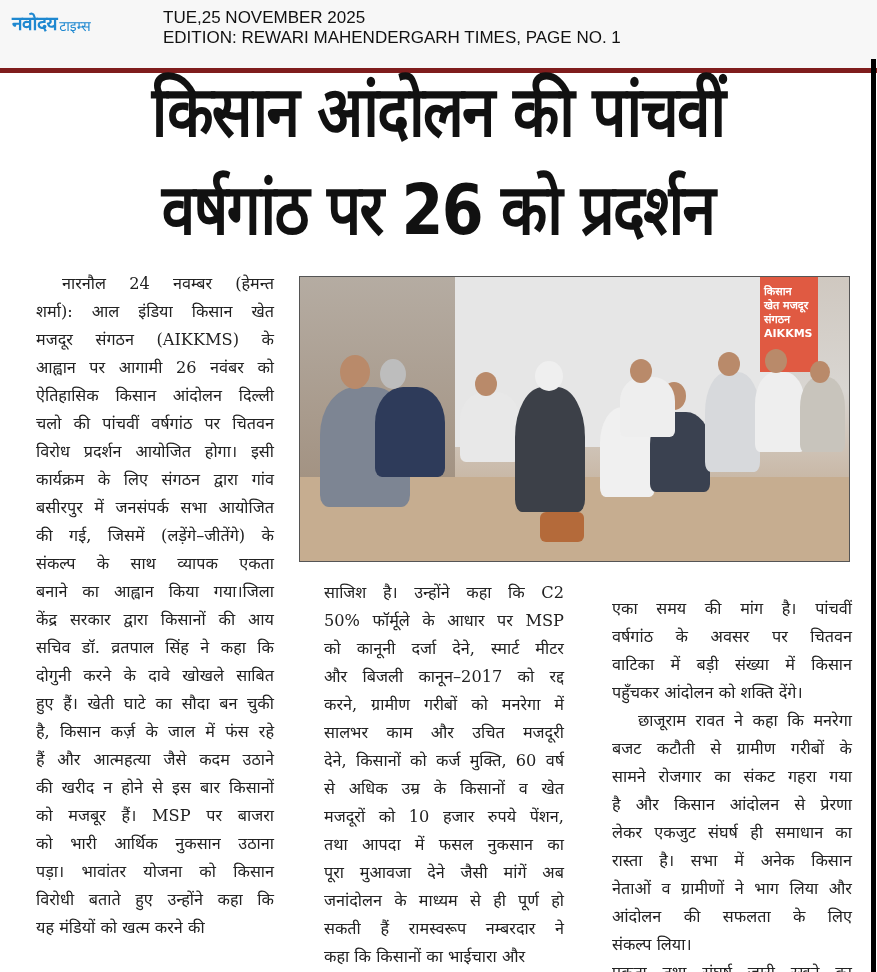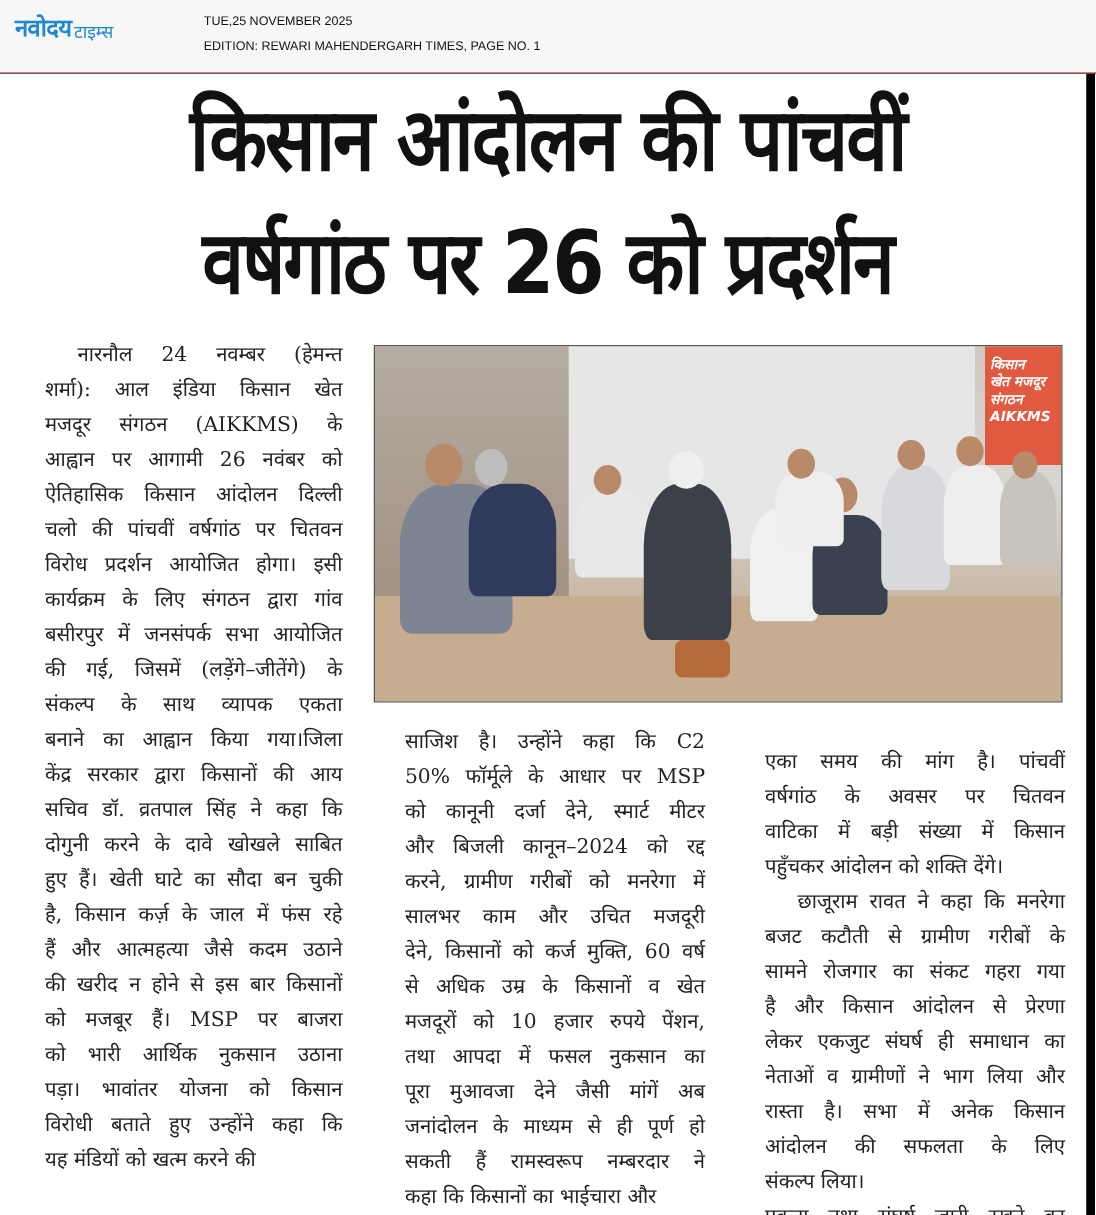--- a/index.html
+++ b/index.html
@@ -1,41 +1,41 @@
 <!DOCTYPE html>
 <html><head>
 <meta charset="utf-8">
 <style>
   * { box-sizing: border-box; margin: 0; padding: 0; }
   html, body { width: 877px; height: 972px; overflow: hidden; background: #ffffff; }
   body { position: relative; font-family: "DejaVu Sans", sans-serif; color: #1a1a1a; }
 
   .topbar {
-    position: absolute; left: 0; top: 0; width: 877px; height: 59px;
-    background: #f7f7f7; border-bottom: 1px solid #7f1d1d;
+    position: absolute; left: 0; top: 0; width: 877px; height: 73px;
+    background: #f7f7f7; border-bottom: 5px solid #7f1d1d;
   }
   .logo {
     position: absolute; left: 12px; top: 8px; height: 26px;
     display: flex; align-items: flex-end; gap: 2px;
   }
   .logo-main {
     font-family: "DejaVu Sans", sans-serif; font-weight: 900;
     font-size: 19px; color: #1e88d0; letter-spacing: -0.5px; line-height: 22px;
   }
   .logo-sub {
     font-family: "DejaVu Sans", sans-serif; font-size: 14px; color: #1e88d0; line-height: 16px;
   }
   .meta {
     position: absolute; left: 163px; top: 8px;
-    font-family: "Liberation Sans", sans-serif; font-size: 10px; line-height: 20px; color: #111;
+    font-family: "Liberation Sans", sans-serif; font-size: 17px; line-height: 20px; color: #111;
   }
 
   .page {
     position: absolute; left: 0; top: 59px; width: 876px; height: 913px;
-    border-right: 7px solid #000000;
+    border-right: 5px solid #000000;
   }
   .headline {
     position: absolute; left: 0; top: 4px; width: 876px; text-align: center;
     font-family: "DejaVu Sans", sans-serif; font-weight: 900; color: #111;
     font-size: 70px; line-height: 98px; letter-spacing: -2px;
     transform: scaleX(0.86); transform-origin: center top;
   }
 
   .col {
     position: absolute; font-family: "DejaVu Serif", serif;
@@ -50,21 +50,21 @@
   .indent { padding-left: 26px; }
 
   .photo {
     position: absolute; left: 299px; top: 217px; width: 551px; height: 286px;
     border: 1px solid #555; overflow: hidden;
     background: linear-gradient(180deg, #cfc8c0 0%, #d9d6d2 40%, #c9b9a8 70%, #c2ad96 100%);
   }
   .wall-left { position: absolute; left: 0; top: 0; width: 155px; height: 200px;
     background: linear-gradient(180deg,#b5aca2,#a39383); }
   .wall-white { position: absolute; left: 155px; top: 0; width: 325px; height: 170px; background: #e6e6e6; }
-  .banner { position: absolute; left: 488px; top: 0; width: 70px; height: 95px; background: #e05a42; font-style: italic; }
+  .banner { position: absolute; left: 460px; top: 0; width: 58px; height: 95px; background: #e05a42; }
   .banner-text { position: absolute; left: 4px; top: 8px; color: #fff; font-size: 11px; line-height: 14px; font-weight: bold; }
   .ground { position: absolute; left: 0; top: 200px; width: 551px; height: 86px; background: #c6ad90; }
   .person { position: absolute; border-radius: 40% 40% 10% 10%; }
   .head { position: absolute; border-radius: 50%; background: #b98a6a; }
 </style>
 </head>
 <body>
 
 <div class="topbar">
   <div class="logo">
@@ -142,21 +142,21 @@
     <div class="head" style="left:465px;top:72px;width:22px;height:24px;"></div>
     <div class="person" style="left:500px;top:100px;width:45px;height:75px;background:#c8c4bc;"></div>
     <div class="head" style="left:510px;top:84px;width:20px;height:22px;"></div>
     <div style="position:absolute;left:240px;top:235px;width:44px;height:30px;background:#b46a3a;border-radius:6px;"></div>
   </div>
 
   <div class="col col2" id="col2">
       <span class="line">साजिश है। उन्होंने कहा कि C2</span>
       <span class="line">50% फॉर्मूले के आधार पर MSP</span>
       <span class="line">को कानूनी दर्जा देने, स्मार्ट मीटर</span>
-      <span class="line">और बिजली कानून–2024 को रद्द</span>
+      <span class="line">और बिजली कानून–2017 को रद्द</span>
       <span class="line">करने, ग्रामीण गरीबों को मनरेगा में</span>
       <span class="line">सालभर काम और उचित मजदूरी</span>
       <span class="line">देने, किसानों को कर्ज मुक्ति, 60 वर्ष</span>
       <span class="line">से अधिक उम्र के किसानों व खेत</span>
       <span class="line">मजदूरों को 10 हजार रुपये पेंशन,</span>
       <span class="line">तथा आपदा में फसल नुकसान का</span>
       <span class="line">पूरा मुआवजा देने जैसी मांगें अब</span>
       <span class="line">जनांदोलन के माध्यम से ही पूर्ण हो</span>
       <span class="line">सकती हैं रामस्वरूप नम्बरदार ने</span>
       <span class="line last">कहा कि किसानों का भाईचारा और</span>
@@ -164,20 +164,20 @@
   <div class="col col3" id="col3">
       <span class="line">एका समय की मांग है। पांचवीं</span>
       <span class="line">वर्षगांठ के अवसर पर चितवन</span>
       <span class="line">वाटिका में बड़ी संख्या में किसान</span>
       <span class="line last">पहुँचकर आंदोलन को शक्ति देंगे।</span>
       <span class="line indent">छाजूराम रावत ने कहा कि मनरेगा</span>
       <span class="line">बजट कटौती से ग्रामीण गरीबों के</span>
       <span class="line">सामने रोजगार का संकट गहरा गया</span>
       <span class="line">है और किसान आंदोलन से प्रेरणा</span>
       <span class="line">लेकर एकजुट संघर्ष ही समाधान का</span>
+      <span class="line">रास्ता है। सभा में अनेक किसान</span>
       <span class="line">नेताओं व ग्रामीणों ने भाग लिया और</span>
-      <span class="line">रास्ता है। सभा में अनेक किसान</span>
       <span class="line">आंदोलन की सफलता के लिए</span>
       <span class="line last">संकल्प लिया।</span>
       <span class="line">एकता तथा संघर्ष जारी रखने का</span>
     </div>
 
 </div>
 
 </body></html>

